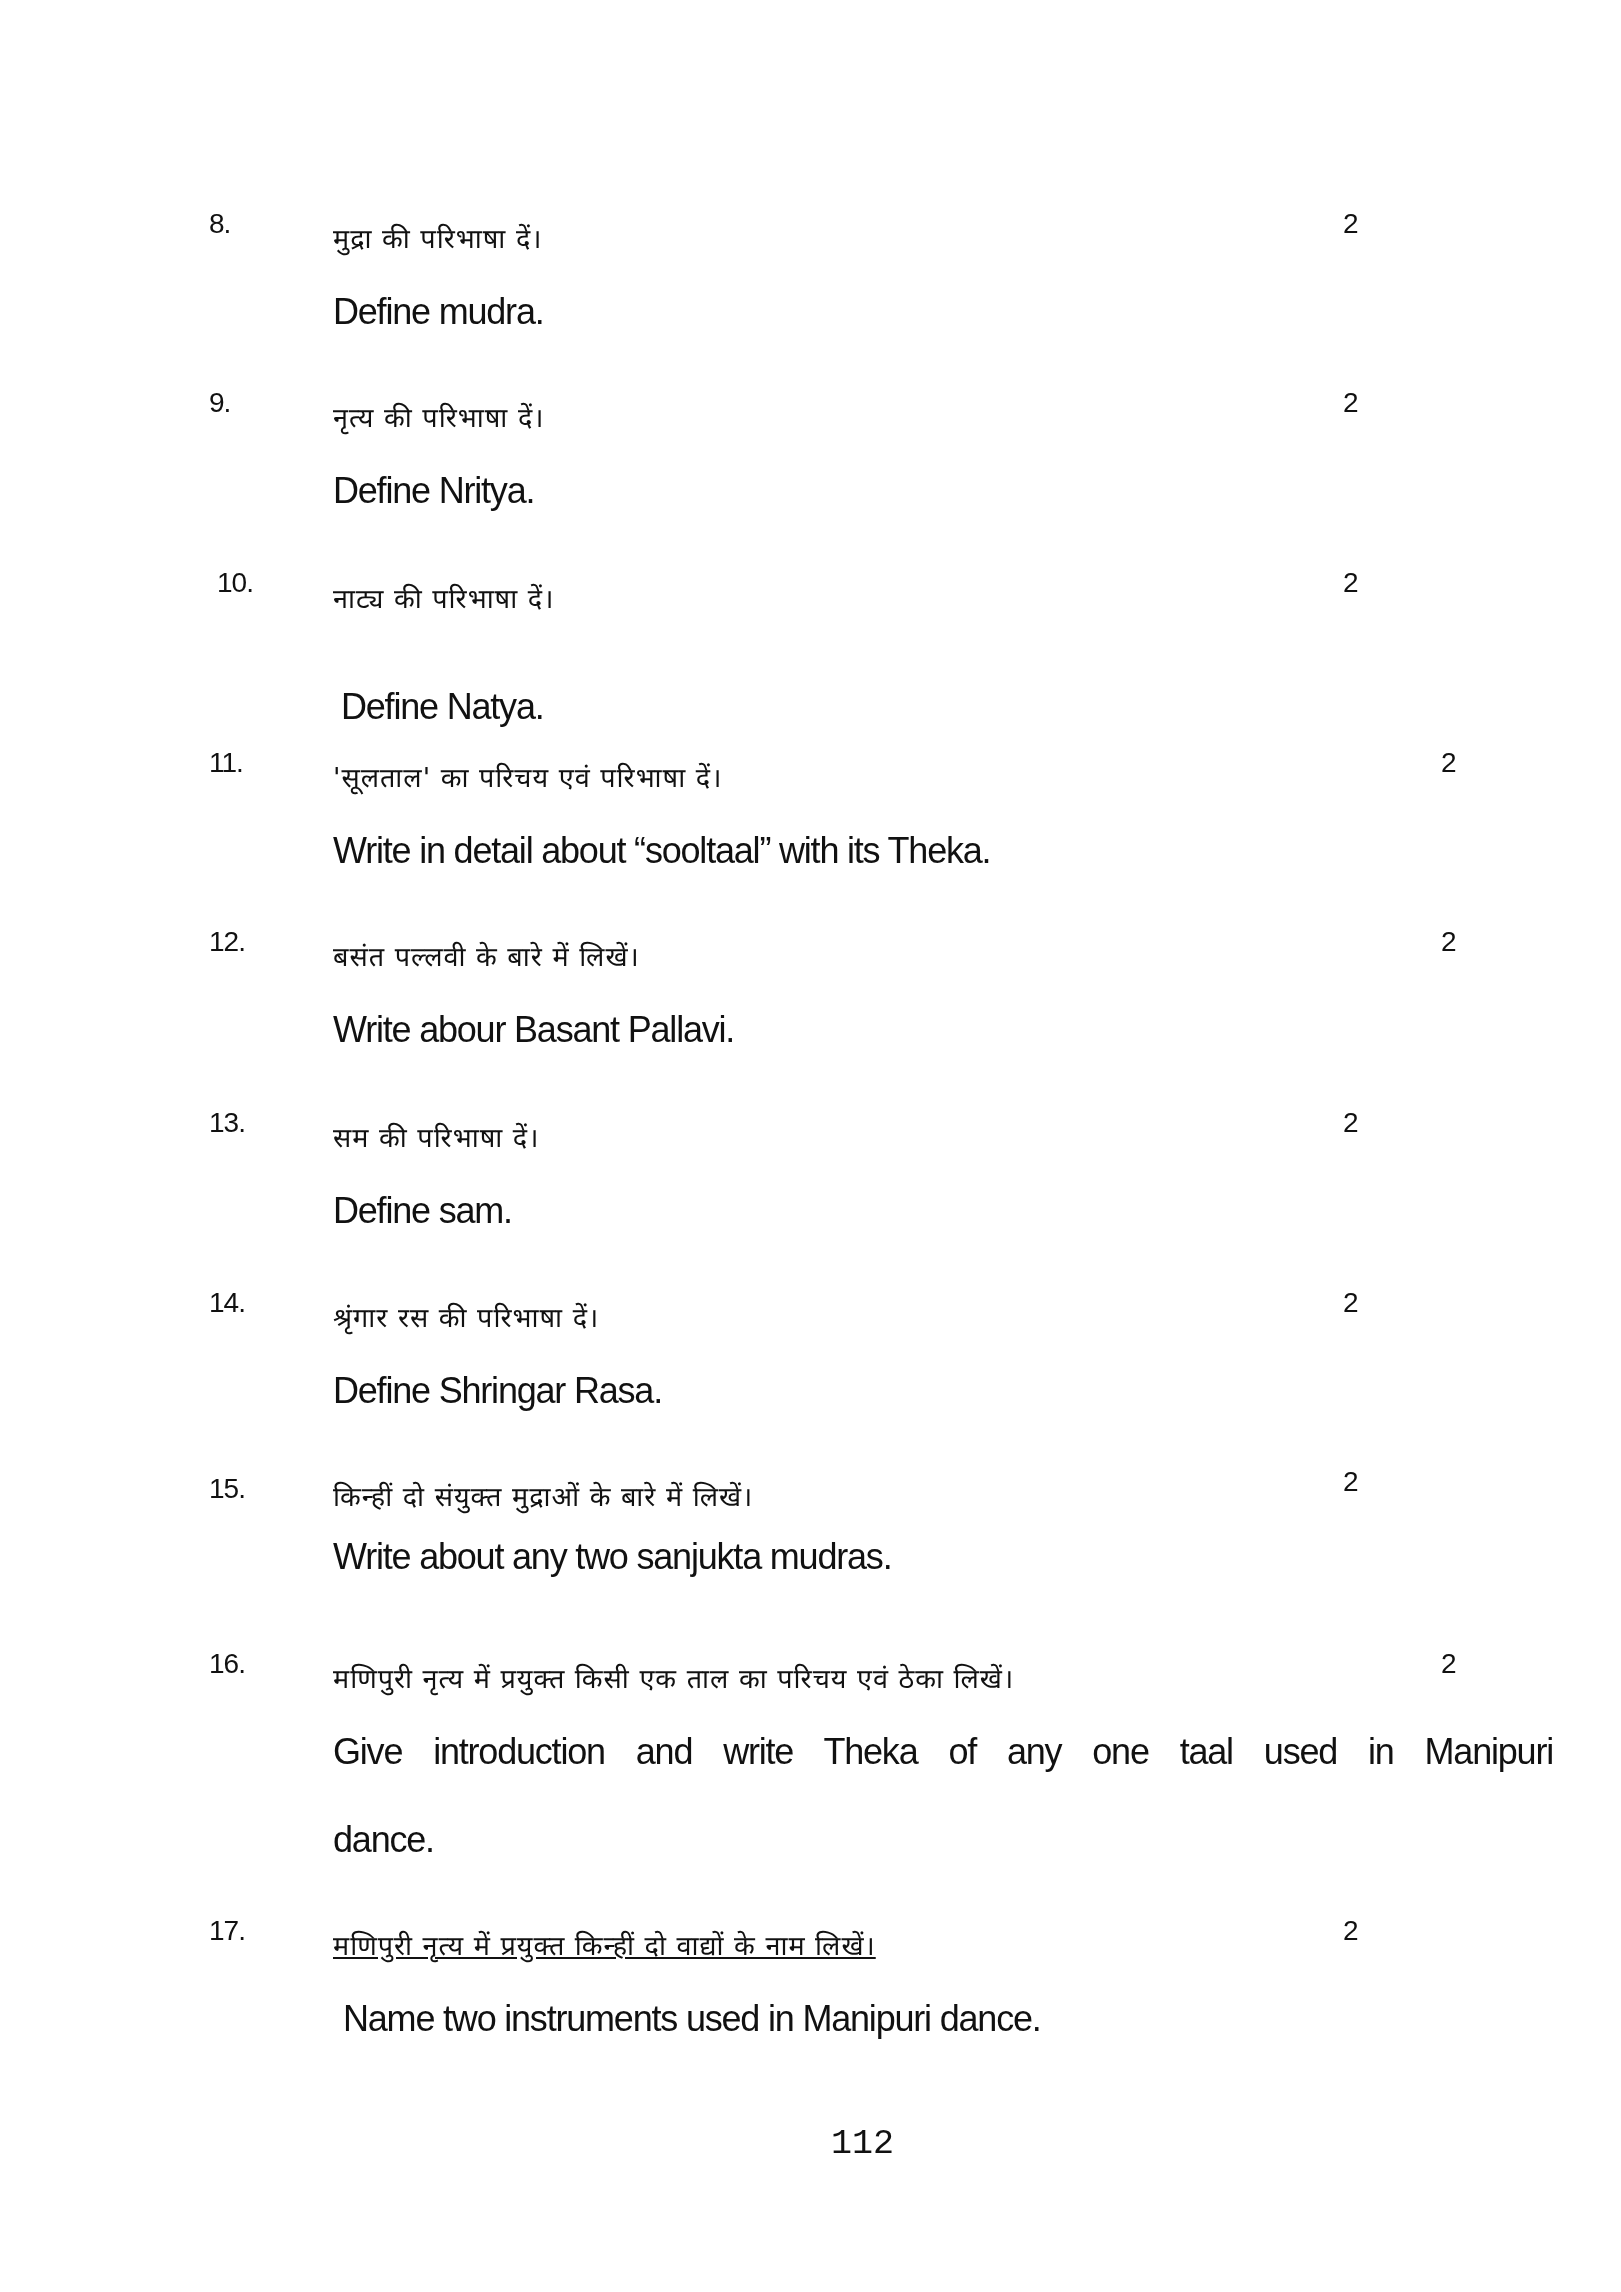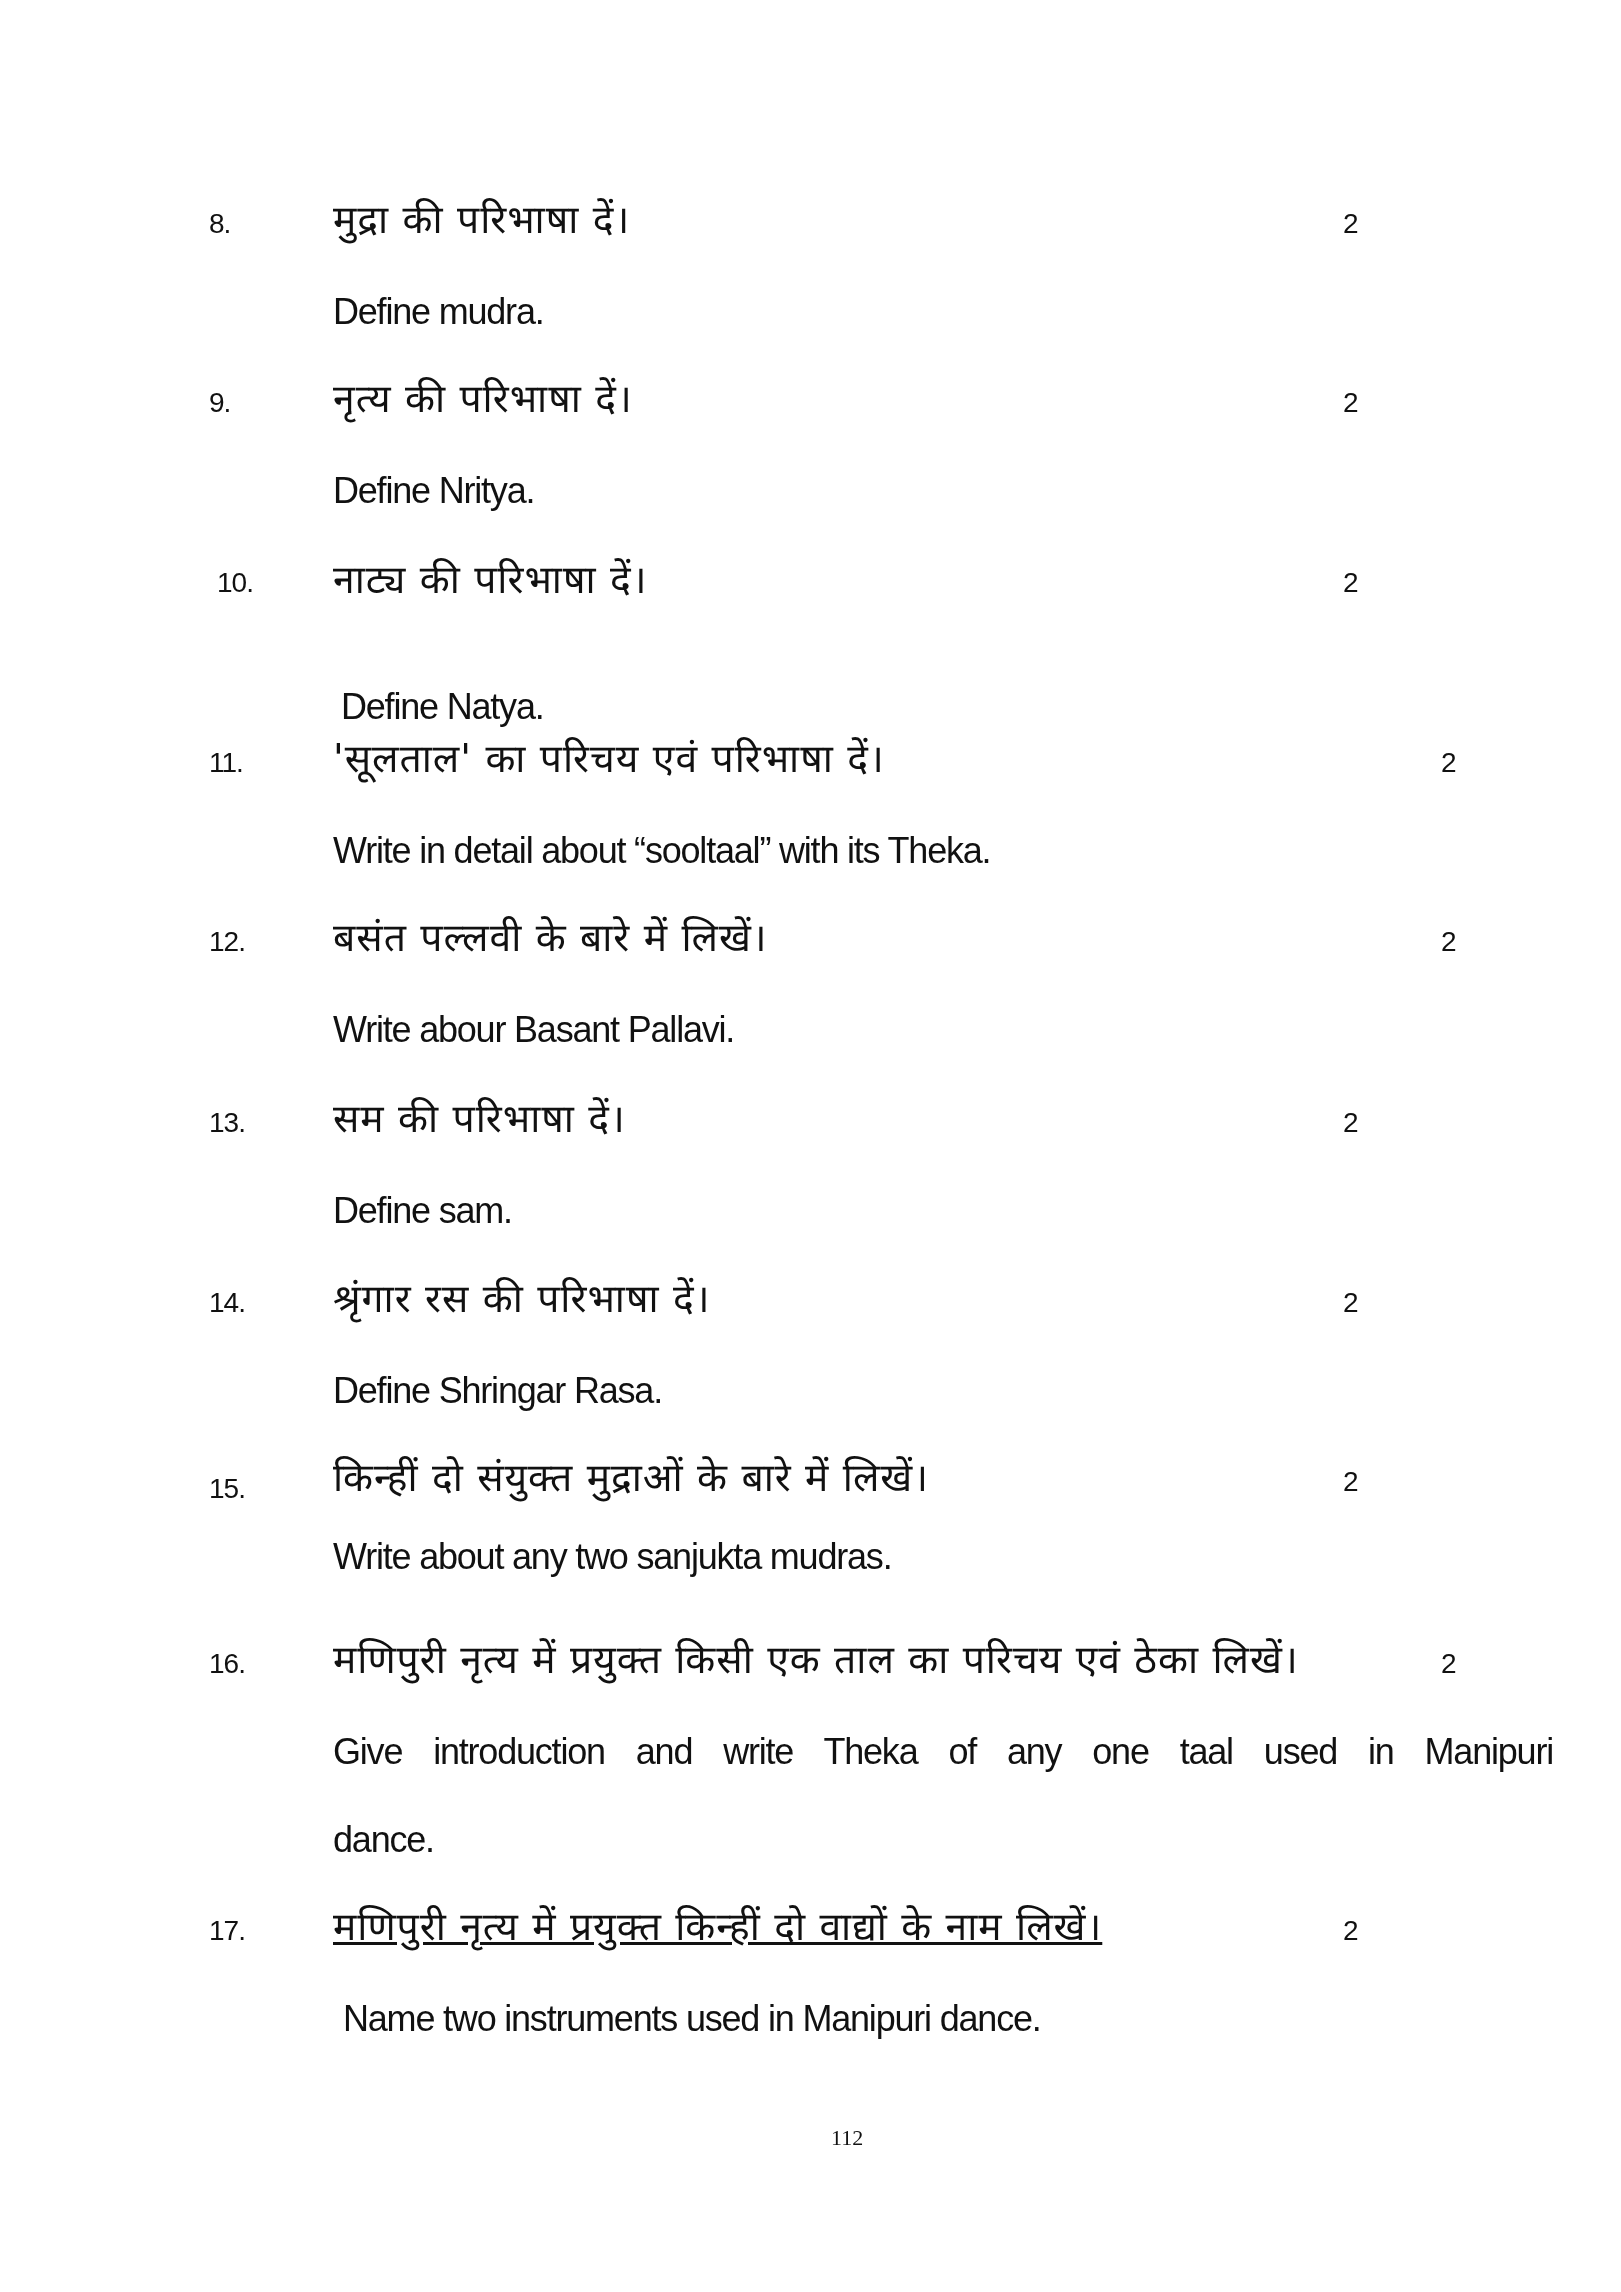--- a/index.html
+++ b/index.html
@@ -1,24 +1,24 @@
 <!DOCTYPE html>
 <html><head>
 <meta charset="utf-8">
 <style>
   html, body { margin: 0; padding: 0; background: #ffffff; }
   body { width: 1621px; height: 2293px; position: relative; overflow: hidden; color: #111; }
   .page { position: absolute; left: 0; top: 0; width: 1621px; height: 2293px; background: #fff; }
   .line { position: absolute; white-space: nowrap; line-height: 1; }
   .qnum { font-family: "Liberation Sans", sans-serif; font-size: 28px; letter-spacing: -1px; }
-  .hindi { font-family: "DejaVu Sans", sans-serif; font-size: 39px; letter-spacing: 1px; }
+  .hindi { font-family: "DejaVu Sans", sans-serif; font-size: 27px; letter-spacing: 1px; margin-top: 25px; }
   .eng { font-family: "Liberation Sans", sans-serif; font-size: 36px; letter-spacing: -1.2px; }
   .eng.justified { width: 1220px; text-align: justify; text-align-last: justify; }
   .marks { font-family: "Liberation Sans", sans-serif; font-size: 28px; }
-  .pagenum { font-family: Liberation Serif, serif; font-size: 22px; }
+  .pagenum { font-family: Liberation Mono, monospace; font-size: 35px; }
 </style>
 </head>
 <body>
 
 <div class="page">
 
   <div>
     <span class="line qnum" style="left:209px; top:210px;">8.</span>
     <span class="line hindi" style="left:333px; top:200px;">मुद्रा की परिभाषा दें।</span>
     <span class="line marks" style="left:1343px; top:210px;">2</span>

